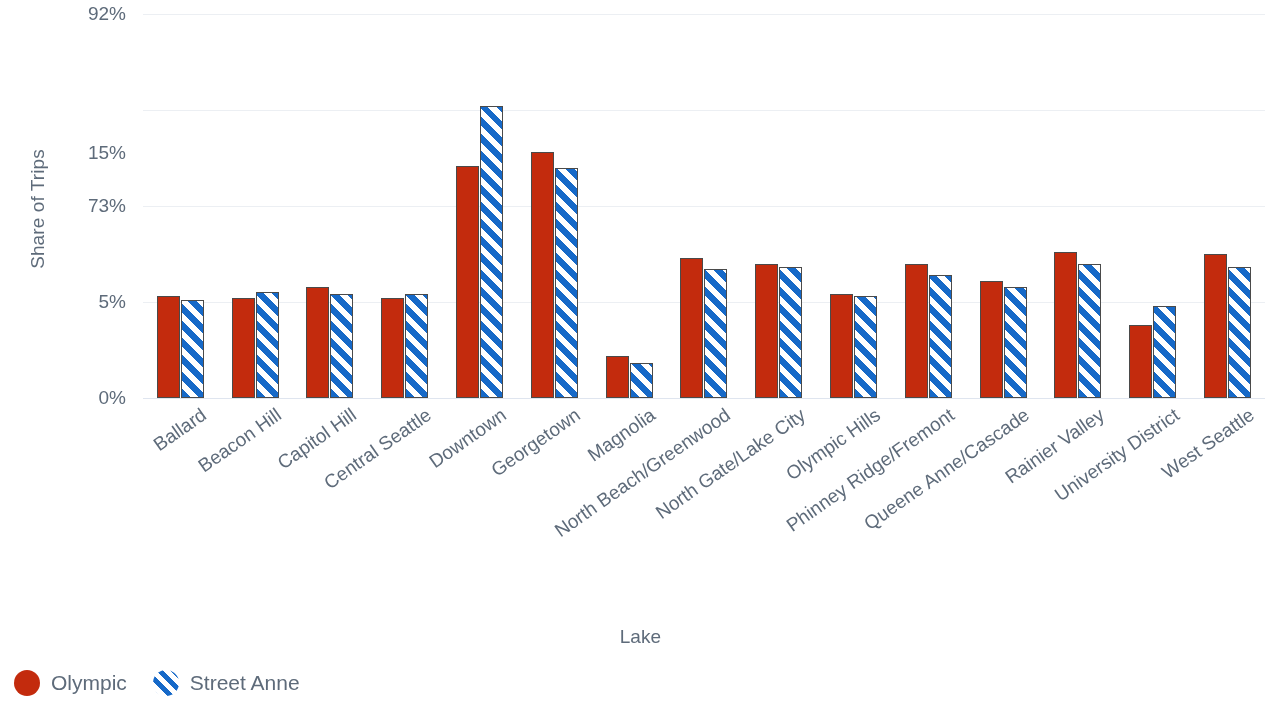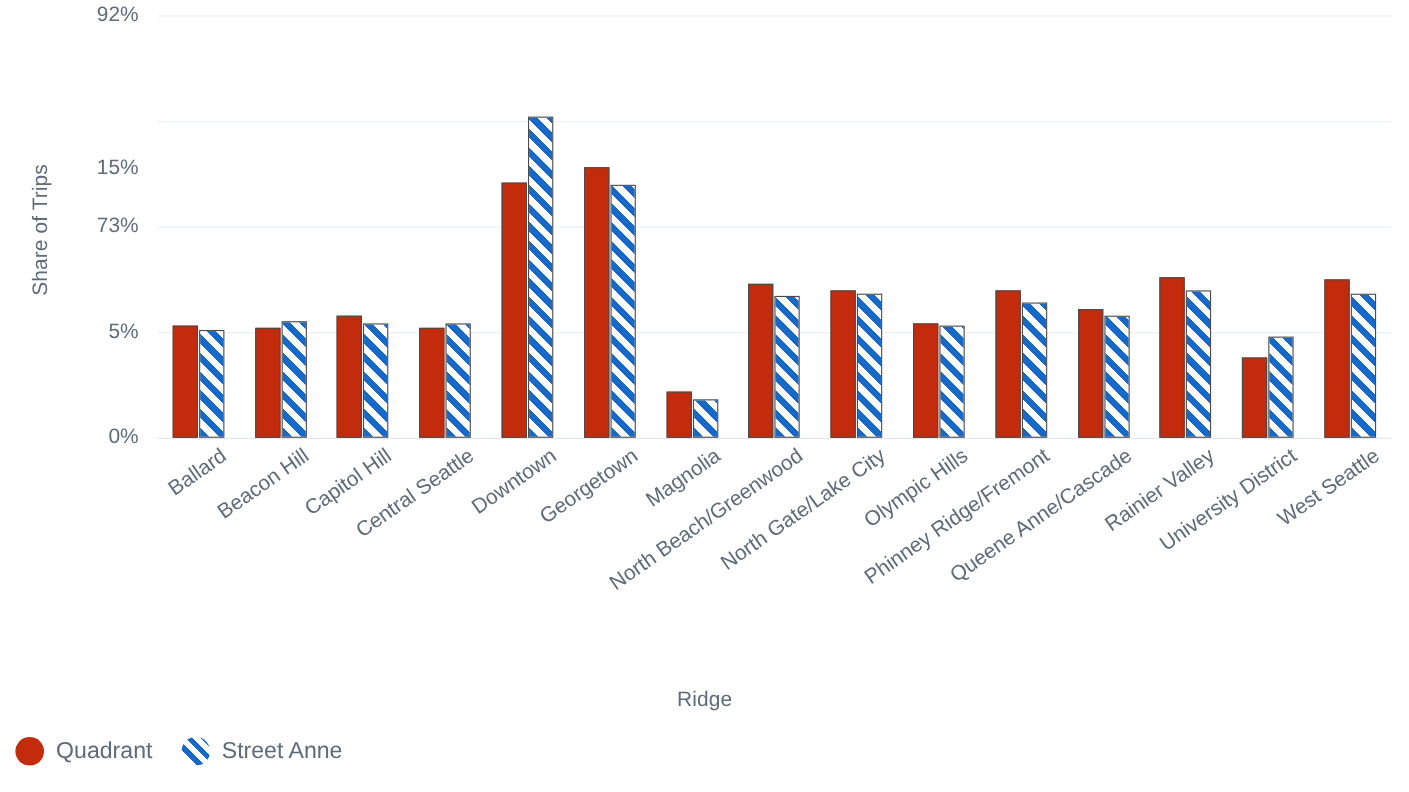--- a/index.html
+++ b/index.html
@@ -180,26 +180,26 @@
       <div class="xlabel" style="left: 722px;">North Beach/Greenwood</div>
       <div class="xlabel" style="left: 796.8px;">North Gate/Lake City</div>
       <div class="xlabel" style="left: 871.6px;">Olympic Hills</div>
       <div class="xlabel" style="left: 946.4px;">Phinney Ridge/Fremont</div>
       <div class="xlabel" style="left: 1021.2px;">Queene Anne/Cascade</div>
       <div class="xlabel" style="left: 1096px;">Rainier Valley</div>
       <div class="xlabel" style="left: 1170.8px;">University District</div>
       <div class="xlabel" style="left: 1245.6px;">West Seattle</div>
     </div>
 
-  <div class="x-axis-title">Ridge</div>
+  <div class="x-axis-title">Lake</div>
 
   <div class="legend">
     <div class="legend-item">
       <span class="legend-swatch quadrant"></span>
-      <span class="legend-label">Quadrant</span>
+      <span class="legend-label">Olympic</span>
     </div>
     <div class="legend-item">
       <span class="legend-swatch streetlight"></span>
       <span class="legend-label">Street Anne</span>
     </div>
   </div>
 
 </div>
 
 </body></html>

